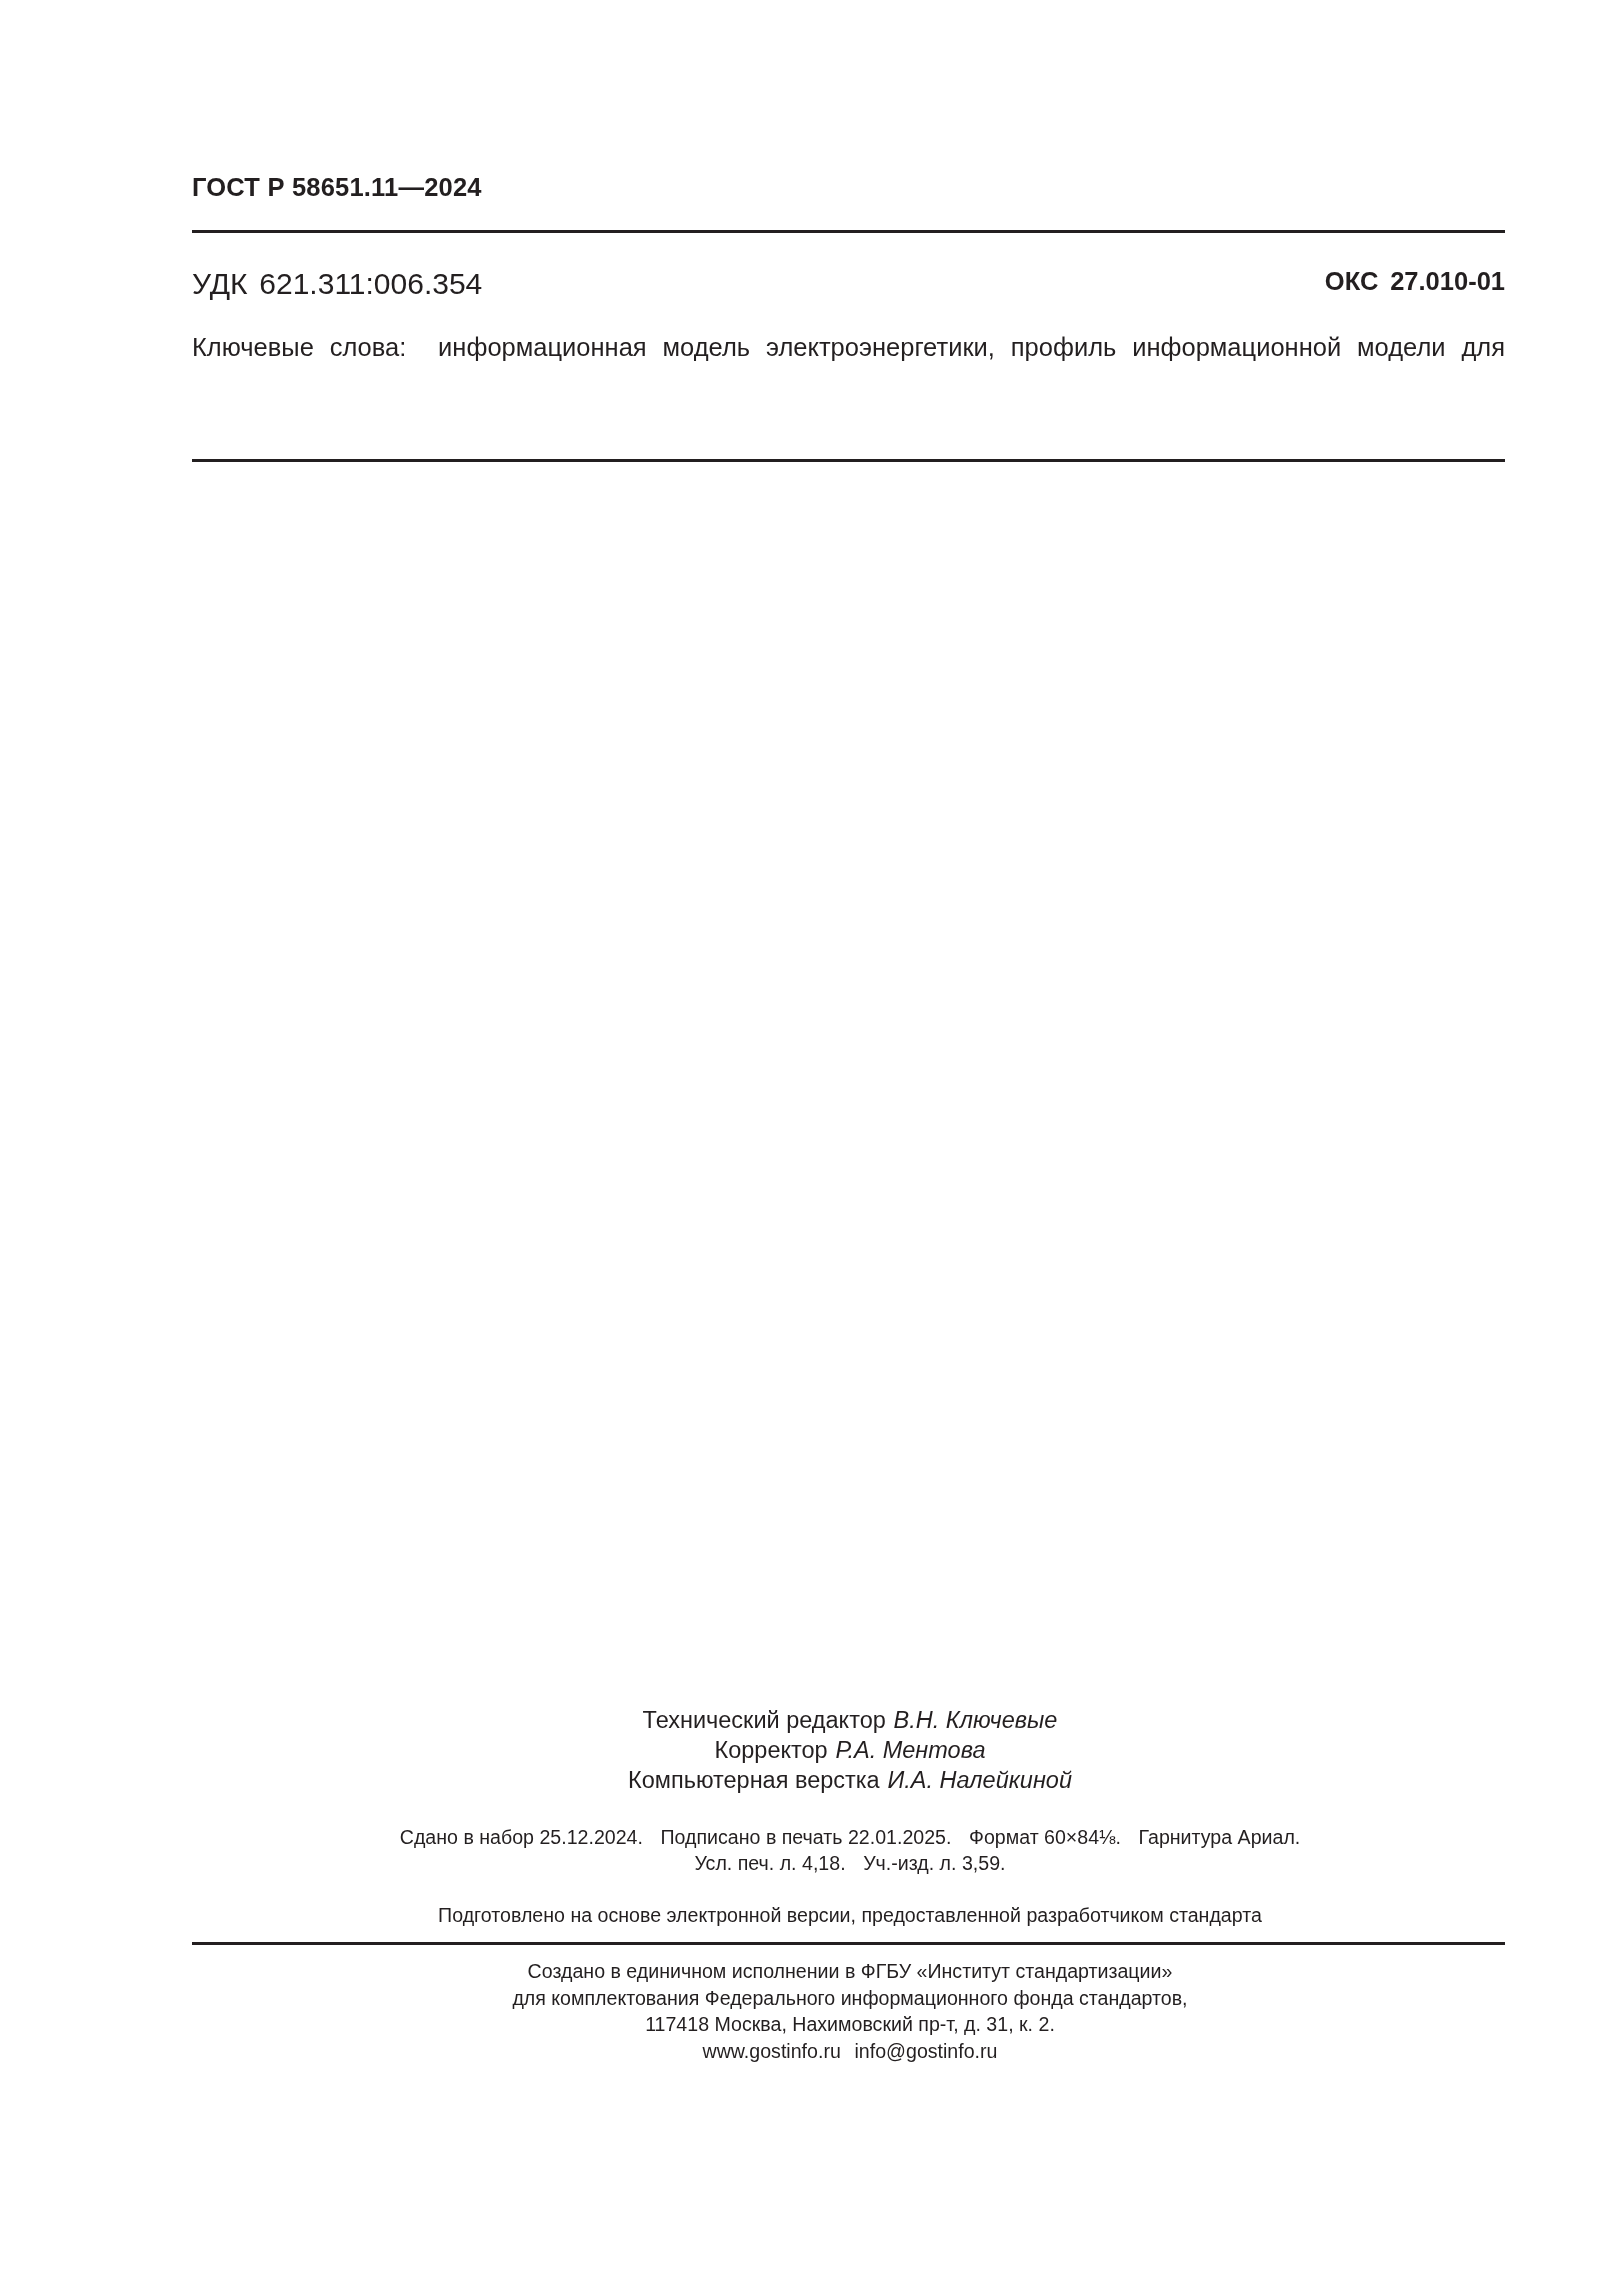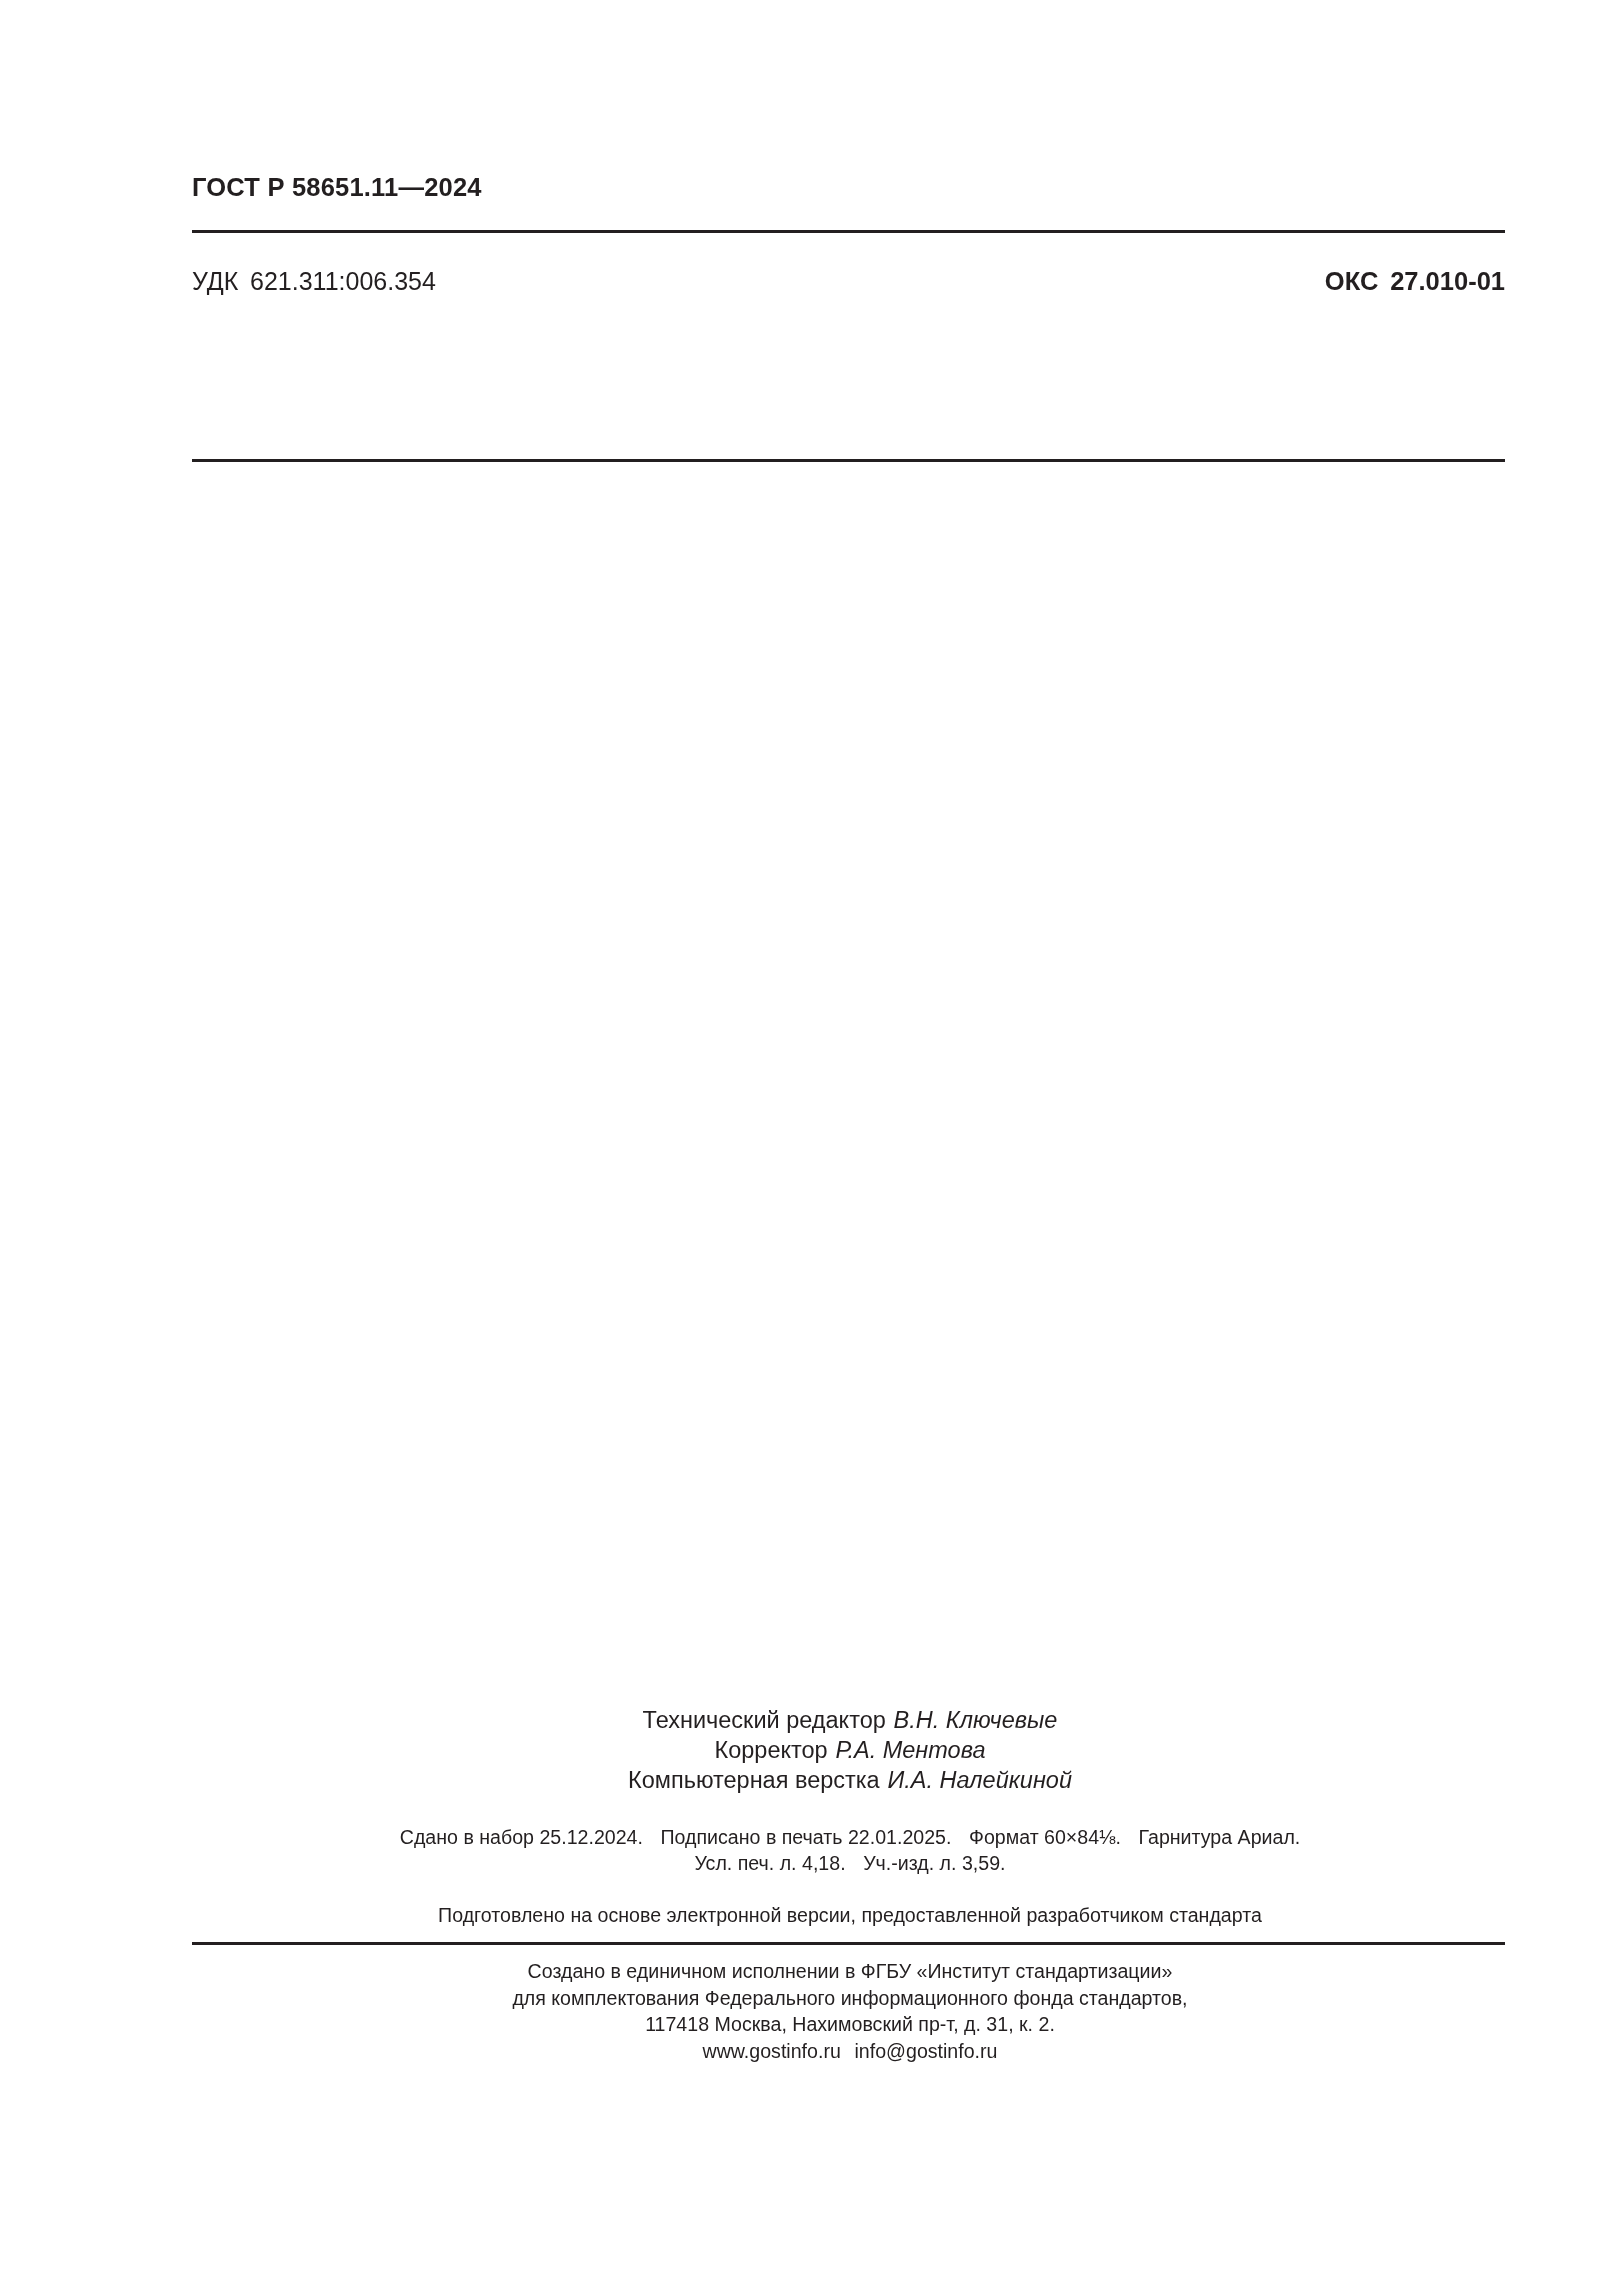--- a/index.html
+++ b/index.html
@@ -32,21 +32,21 @@
       background: #231f20;
     }
     .rule-top { top: 230px; }
     .rule-mid { top: 459px; }
     .rule-bottom { top: 1942px; }
 
     .udk {
       position: absolute;
       left: 192px;
       top: 267px;
-      font-size: 25px;
+      font-size: 30px;
     }
     .oks {
       position: absolute;
       right: 116px;
       top: 267px;
       font-size: 25.5px;
       text-align: right;
       font-weight: bold;
     }
     .label-gap { margin-right: 11.8px; }
@@ -114,20 +114,21 @@
 
 <div class="udk">
   <span class="label-gap">УДК</span><span>621.311:006.354</span>
 </div>
 
 <div class="oks">
   <span class="label-gap">ОКС</span><span>27.010-01</span>
 </div>
 
 <div class="keywords">
+  <span class="line"><span>Ключевые слова:</span>&nbsp;&nbsp;<span>информационная модель электроэнергетики, профиль информационной модели для</span></span>
 </div>
 
 <div class="rule rule-mid"></div>
 
 <div class="credits">
   <div>
     <span>Технический редактор</span><span class="name">В.Н. Ключевые</span>
   </div>
   <div>
     <span>Корректор</span><span class="name">Р.А. Ментова</span>

